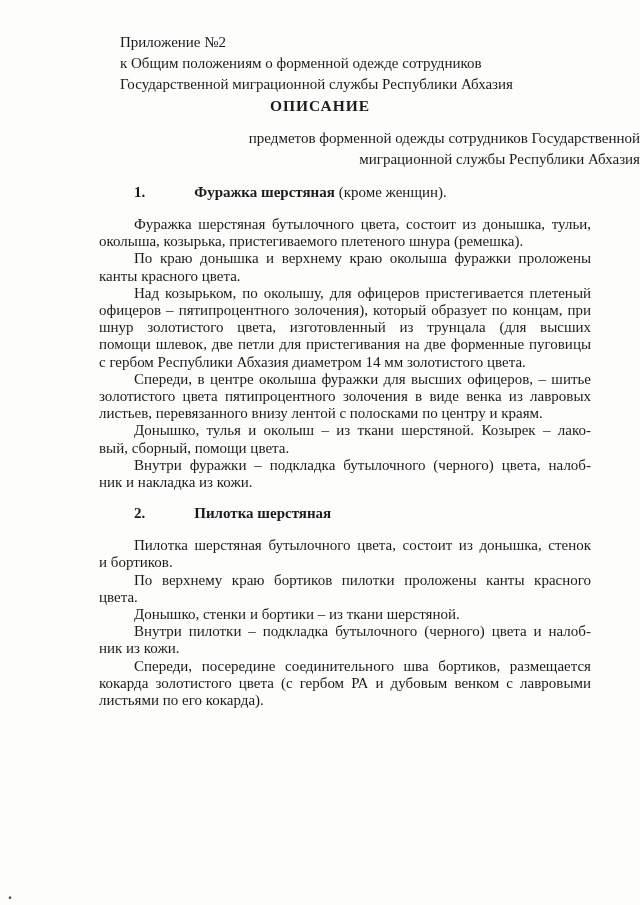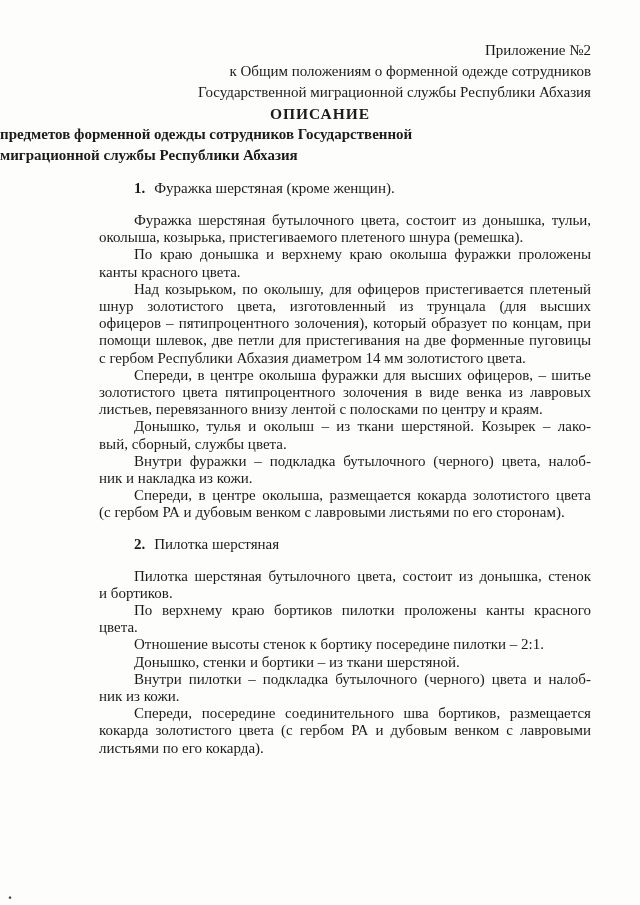--- a/index.html
+++ b/index.html
@@ -18,61 +18,62 @@
     font-size: 15px;
   }
   .doc {
     position: absolute;
     left: 0;
     top: 0;
     width: 640px;
   }
   
   .appendix {
-    margin-top: 40px;
+    margin-top: 32px;
     padding-right: 49px;
     padding-left: 120px;
-    text-align: right;
   }
   .appendix .hline {
     line-height: 21px;
     white-space: nowrap;
   }
   
   .title {
     margin-top: 0;
     text-align: center;
     font-weight: bold;
     font-size: 15.5px;
     letter-spacing: 1px;
     line-height: 21px;
   }
   .subtitle {
-    text-align: left;
-    font-weight: bold;
+    margin-top: 12px;
+    text-align: right;
+    font-weight: normal;
   }
   .subtitle .hline {
     line-height: 21px;
     white-space: nowrap;
   }
   
   .heading {
     margin: 12px 0 0 0;
     padding-left: 134px;
     padding-right: 49px;
     font-size: 15px;
     line-height: 21px;
     white-space: nowrap;
   }
   .heading .sec-num {
     font-weight: bold;
     margin-right: 9px;
   }
   .heading .sec-title {
-    font-weight: normal;
+    font-weight: bold;
+    margin-left: 40px;
   }
   
   .para {
     margin: 0;
     padding-left: 99px;
     padding-right: 49px;
     font-family: Liberation Serif, serif;
   }
   .heading + .para {
     margin-top: 13px;
@@ -126,57 +127,50 @@
     <div class="para">
         <div class="line">Фуражка шерстяная бутылочного цвета, состоит из донышка, тульи,</div>
         <div class="line">околыша, козырька, пристегиваемого плетеного шнура (ремешка).</div>
       </div>
     <div class="para">
         <div class="line">По краю донышка и верхнему краю околыша фуражки проложены</div>
         <div class="line">канты красного цвета.</div>
       </div>
     <div class="para">
         <div class="line">Над козырьком, по околышу, для офицеров пристегивается плетеный</div>
+        <div class="line">офицеров – пятипроцентного золочения), который образует по концам, при</div>
         <div class="line">шнур золотистого цвета, изготовленный из трунцала (для высших</div>
-        <div class="line">офицеров – пятипроцентного золочения), который образует по концам, при</div>
         <div class="line">помощи шлевок, две петли для пристегивания на две форменные пуговицы</div>
         <div class="line">с гербом Республики Абхазия диаметром 14 мм золотистого цвета.</div>
       </div>
     <div class="para">
         <div class="line">Спереди, в центре околыша фуражки для высших офицеров, – шитье</div>
         <div class="line">золотистого цвета пятипроцентного золочения в виде венка из лавровых</div>
         <div class="line">листьев, перевязанного внизу лентой с полосками по центру и краям.</div>
       </div>
     <div class="para">
         <div class="line">Донышко, тулья и околыш – из ткани шерстяной. Козырек – лако-</div>
-        <div class="line">вый, сборный, службы цвета.</div>
+        <div class="line">вый, сборный, помощи цвета.</div>
       </div>
     <div class="para">
         <div class="line">Внутри фуражки – подкладка бутылочного (черного) цвета, налоб-</div>
         <div class="line">ник и накладка из кожи.</div>
-      </div>
-    <div class="para">
-        <div class="line">Спереди, в центре околыша, размещается кокарда золотистого цвета</div>
-        <div class="line">(с гербом РА и дубовым венком с лавровыми листьями по его сторонам).</div>
       </div>
 
     <p class="heading">
       <span class="sec-num">2.</span><span class="sec-title">Пилотка шерстяная</span><span></span>
     </p>
 
     <div class="para">
         <div class="line">Пилотка шерстяная бутылочного цвета, состоит из донышка, стенок</div>
         <div class="line">и бортиков.</div>
       </div>
     <div class="para">
         <div class="line">По верхнему краю бортиков пилотки проложены канты красного</div>
         <div class="line">цвета.</div>
-      </div>
-    <div class="para">
-        <div class="line">Отношение высоты стенок к бортику посередине пилотки – 2:1.</div>
       </div>
     <div class="para">
         <div class="line">Донышко, стенки и бортики – из ткани шерстяной.</div>
       </div>
     <div class="para">
         <div class="line">Внутри пилотки – подкладка бутылочного (черного) цвета и налоб-</div>
         <div class="line">ник из кожи.</div>
       </div>
     <div class="para">
         <div class="line">Спереди, посередине соединительного шва бортиков, размещается</div>

